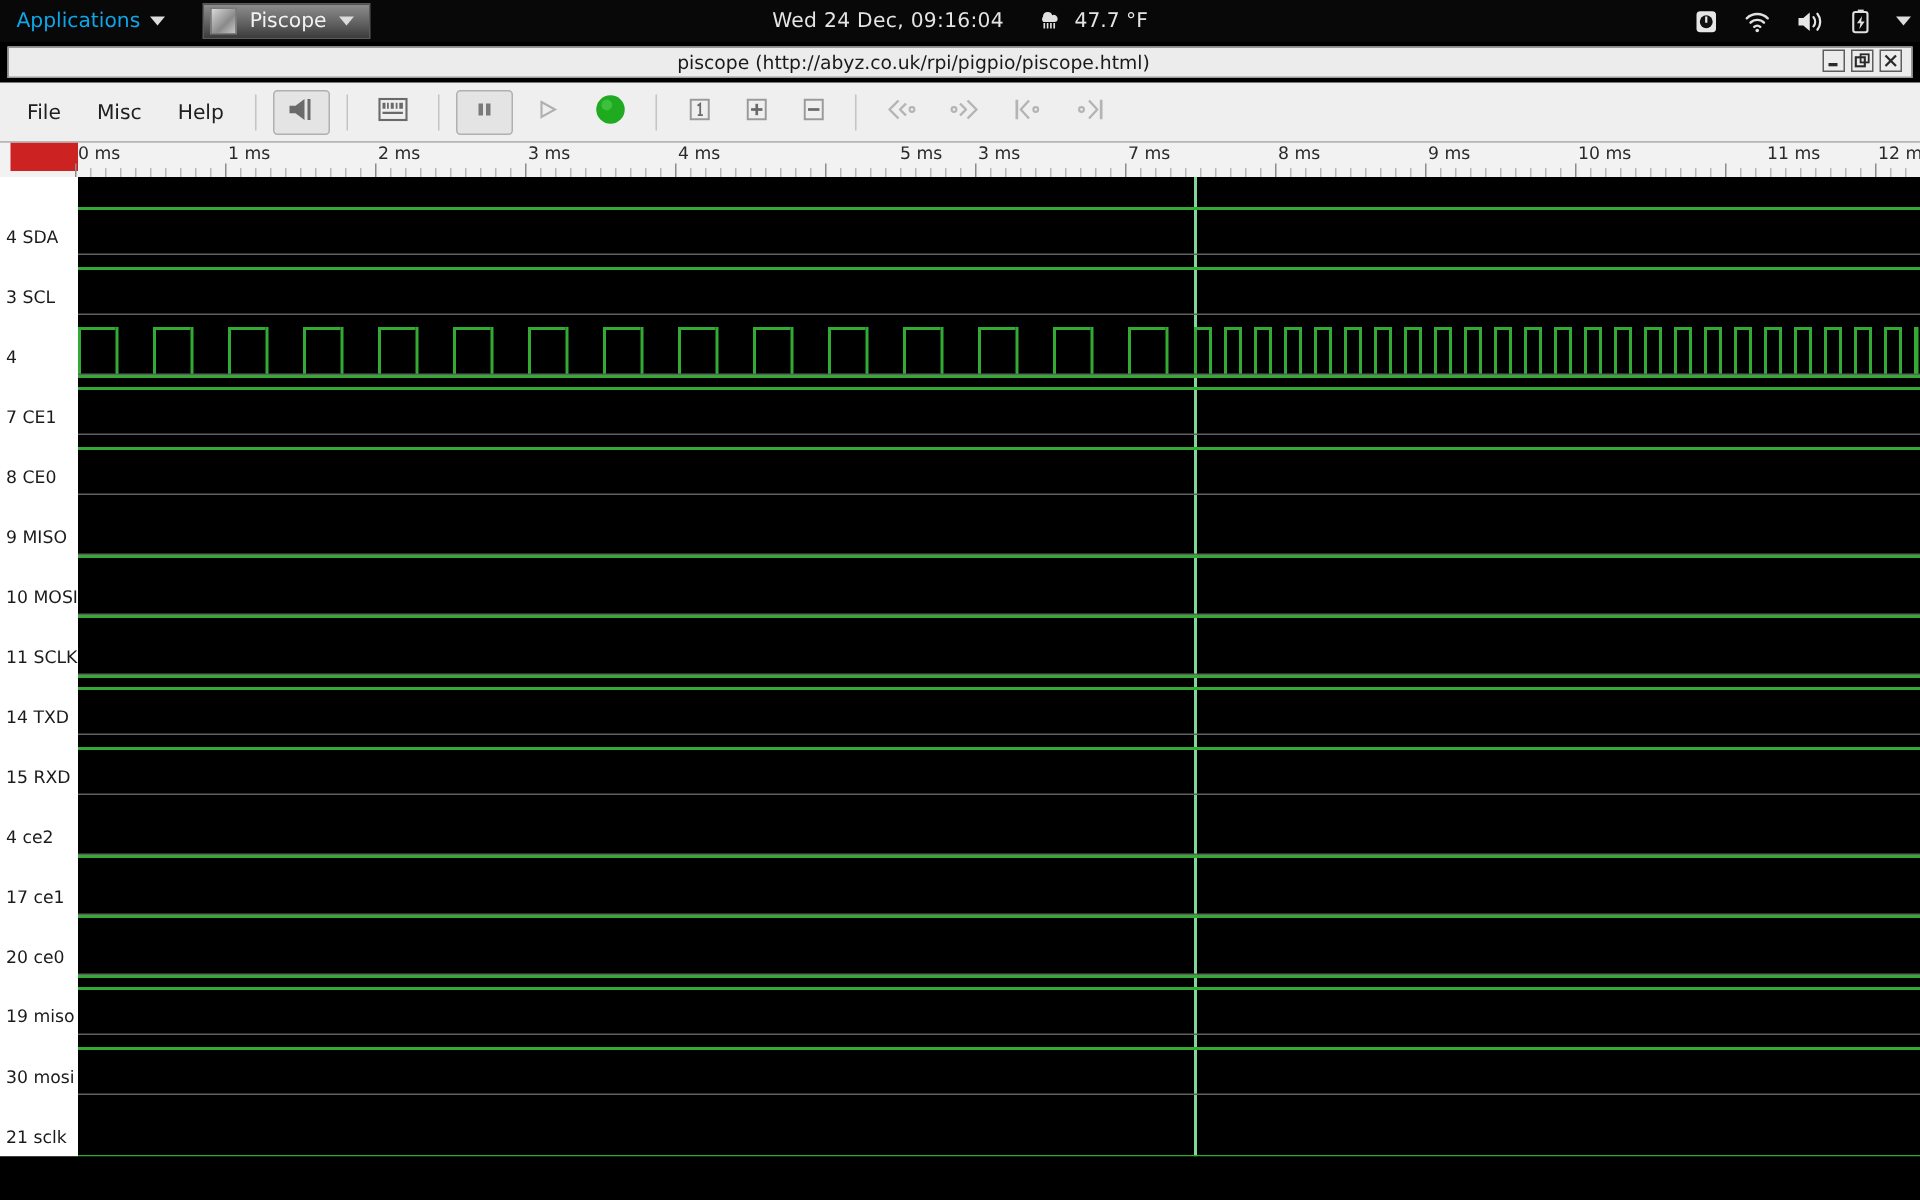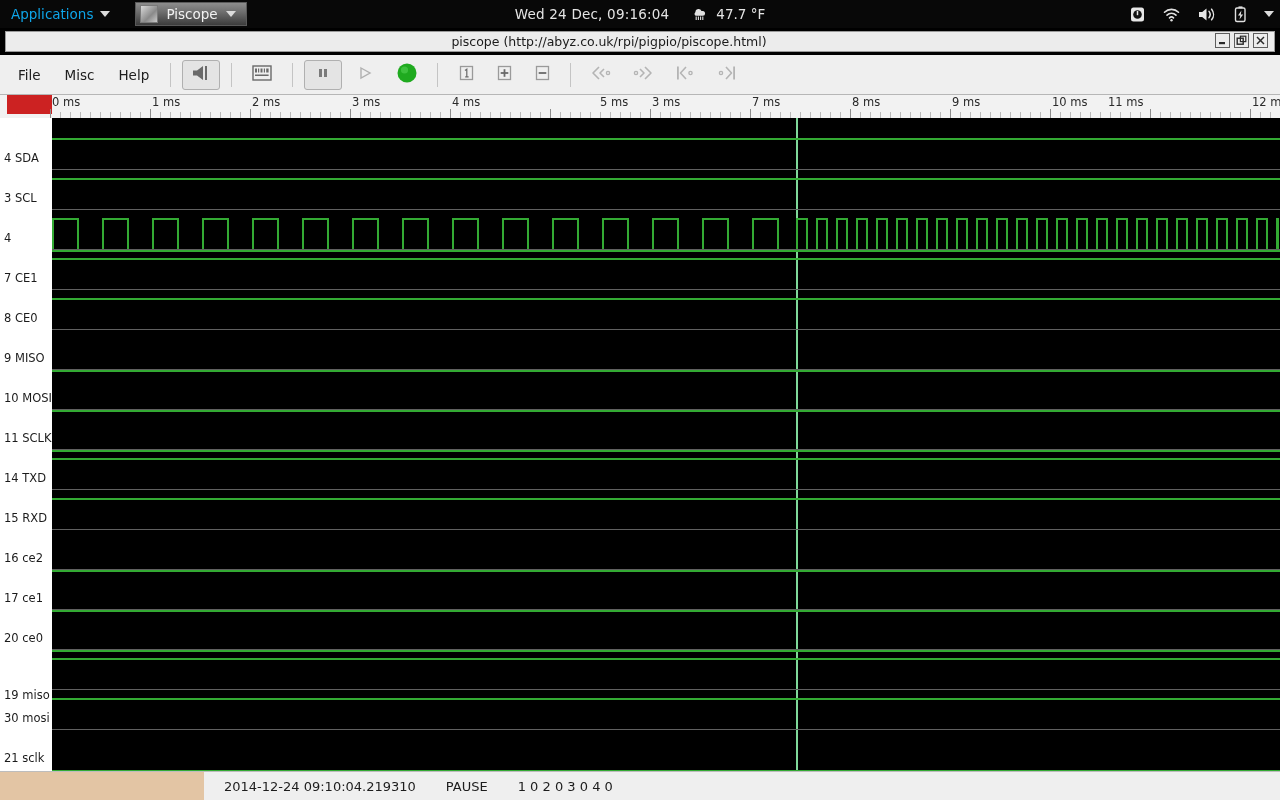--- a/index.html
+++ b/index.html
@@ -585,21 +585,21 @@
       <div class="ruler-tick major" style="left: 1050px;"></div>
       <div class="ruler-tick minor" style="left: 1060px;"></div>
       <div class="ruler-tick minor" style="left: 1070px;"></div>
       <div class="ruler-tick minor" style="left: 1080px;"></div>
       <div class="ruler-tick minor" style="left: 1090px;"></div>
       <div class="ruler-tick minor" style="left: 1100px;"></div>
       <div class="ruler-tick minor" style="left: 1110px;"></div>
       <div class="ruler-tick minor" style="left: 1120px;"></div>
       <div class="ruler-tick minor" style="left: 1130px;"></div>
       <div class="ruler-tick minor" style="left: 1140px;"></div>
-      <div class="ruler-label" style="left: 1108px;">11 ms</div>
+      <div class="ruler-label" style="left: 1178px;">11 ms</div>
       <div class="ruler-tick major" style="left: 1150px;"></div>
       <div class="ruler-tick minor" style="left: 1160px;"></div>
       <div class="ruler-tick minor" style="left: 1170px;"></div>
       <div class="ruler-tick minor" style="left: 1180px;"></div>
       <div class="ruler-tick minor" style="left: 1190px;"></div>
       <div class="ruler-tick minor" style="left: 1200px;"></div>
       <div class="ruler-tick minor" style="left: 1210px;"></div>
       <div class="ruler-tick minor" style="left: 1220px;"></div>
       <div class="ruler-tick minor" style="left: 1230px;"></div>
       <div class="ruler-tick minor" style="left: 1240px;"></div>
@@ -614,24 +614,24 @@
         <div class="chan-label" style="top: 33px;">4 SDA</div>
         <div class="chan-label" style="top: 73px;">3 SCL</div>
         <div class="chan-label" style="top: 113px;">4</div>
         <div class="chan-label" style="top: 153px;">7 CE1</div>
         <div class="chan-label" style="top: 193px;">8 CE0</div>
         <div class="chan-label" style="top: 233px;">9 MISO</div>
         <div class="chan-label" style="top: 273px;">10 MOSI</div>
         <div class="chan-label" style="top: 313px;">11 SCLK</div>
         <div class="chan-label" style="top: 353px;">14 TXD</div>
         <div class="chan-label" style="top: 393px;">15 RXD</div>
-        <div class="chan-label" style="top: 433px;">16 ce2</div>
+        <div class="chan-label" style="top: 433px;">4 ce2</div>
         <div class="chan-label" style="top: 473px;">17 ce1</div>
         <div class="chan-label" style="top: 513px;">20 ce0</div>
-        <div class="chan-label" style="top: 570px; text-align: right;">19 miso</div>
+        <div class="chan-label" style="top: 552px; text-align: right;">19 miso</div>
         <div class="chan-label" style="top: 593px;">30 mosi</div>
         <div class="chan-label" style="top: 633px;">21 sclk</div>
       </div>
     <div id="plot">
       <div id="cursor-line" style="left: 744px;"></div>
     <div class="sig-line" style="left: 0px; top: 20px; width: 1228px;"></div>
         <div class="chan-sep" style="top: 51px;"></div>
         <div class="sig-line" style="left: 0px; top: 60px; width: 1228px;"></div>
         <div class="chan-sep" style="top: 91px;"></div>
         <div class="sig-line" style="left: 0px; top: 132px; width: 1228px;"></div>
@@ -777,22 +777,14 @@
         <div class="sig-line" style="left: 0px; top: 532px; width: 1228px;"></div>
         <div class="chan-sep" style="top: 531px;"></div>
         <div class="sig-line" style="left: 0px; top: 540px; width: 1228px;"></div>
         <div class="chan-sep" style="top: 571px;"></div>
         <div class="sig-line" style="left: 0px; top: 580px; width: 1228px;"></div>
         <div class="chan-sep" style="top: 611px;"></div>
         <div class="sig-line" style="left: 0px; top: 652px; width: 1228px;"></div>
       </div>
   </div>
 
-  <div id="statusbar">
-    <div id="status-swatch"></div>
-    <div id="status-text">
-      <span>2014-12-24 09:10:04.219310</span>
-      <span>PAUSE</span>
-      <span>1 0  2 0  3 0  4 0</span>
-    </div>
-  </div>
 
 </div>
 
 </body></html>

